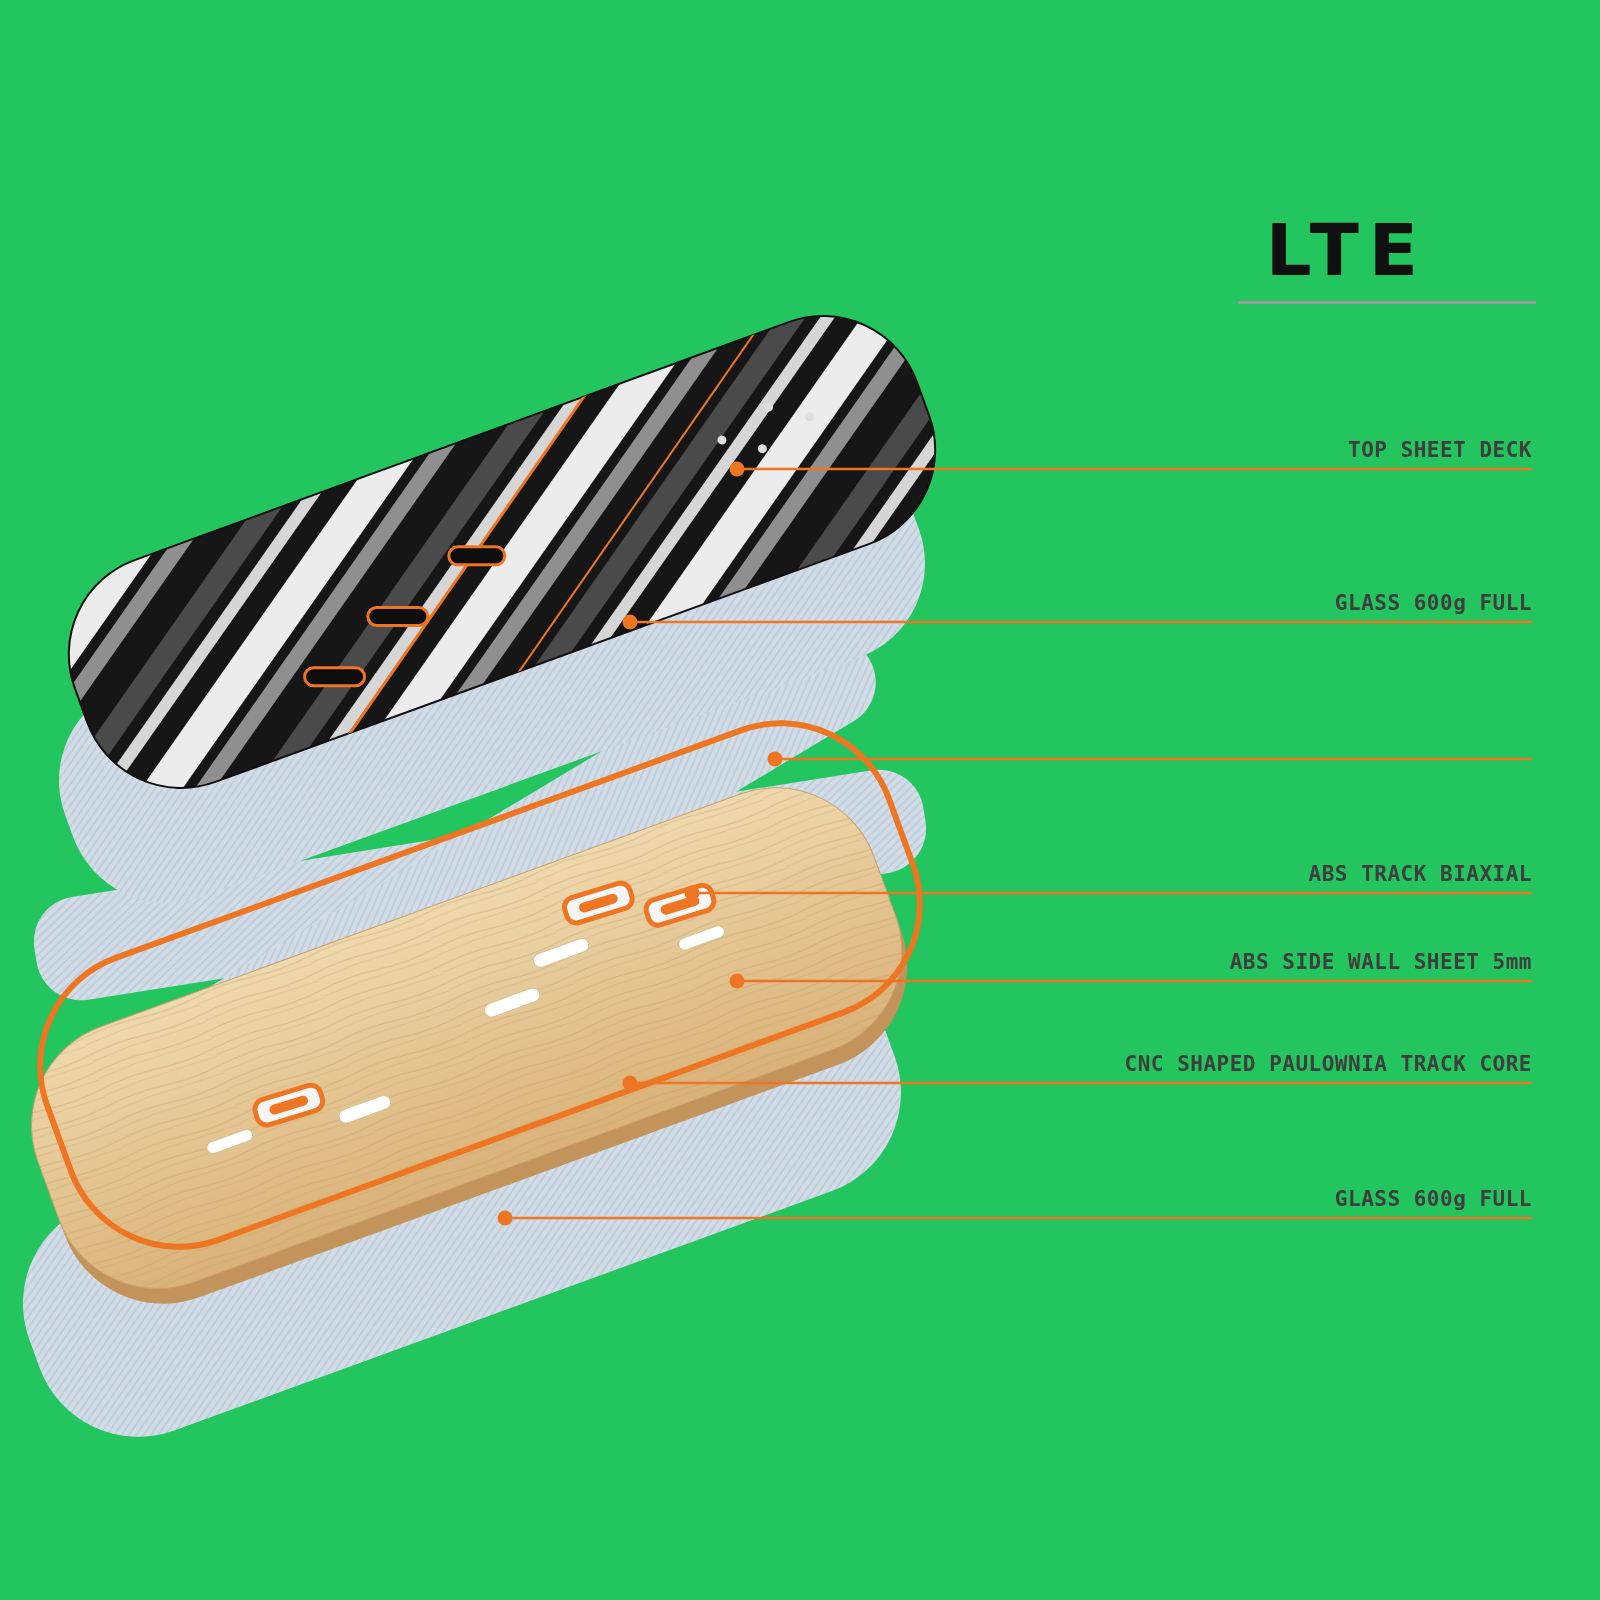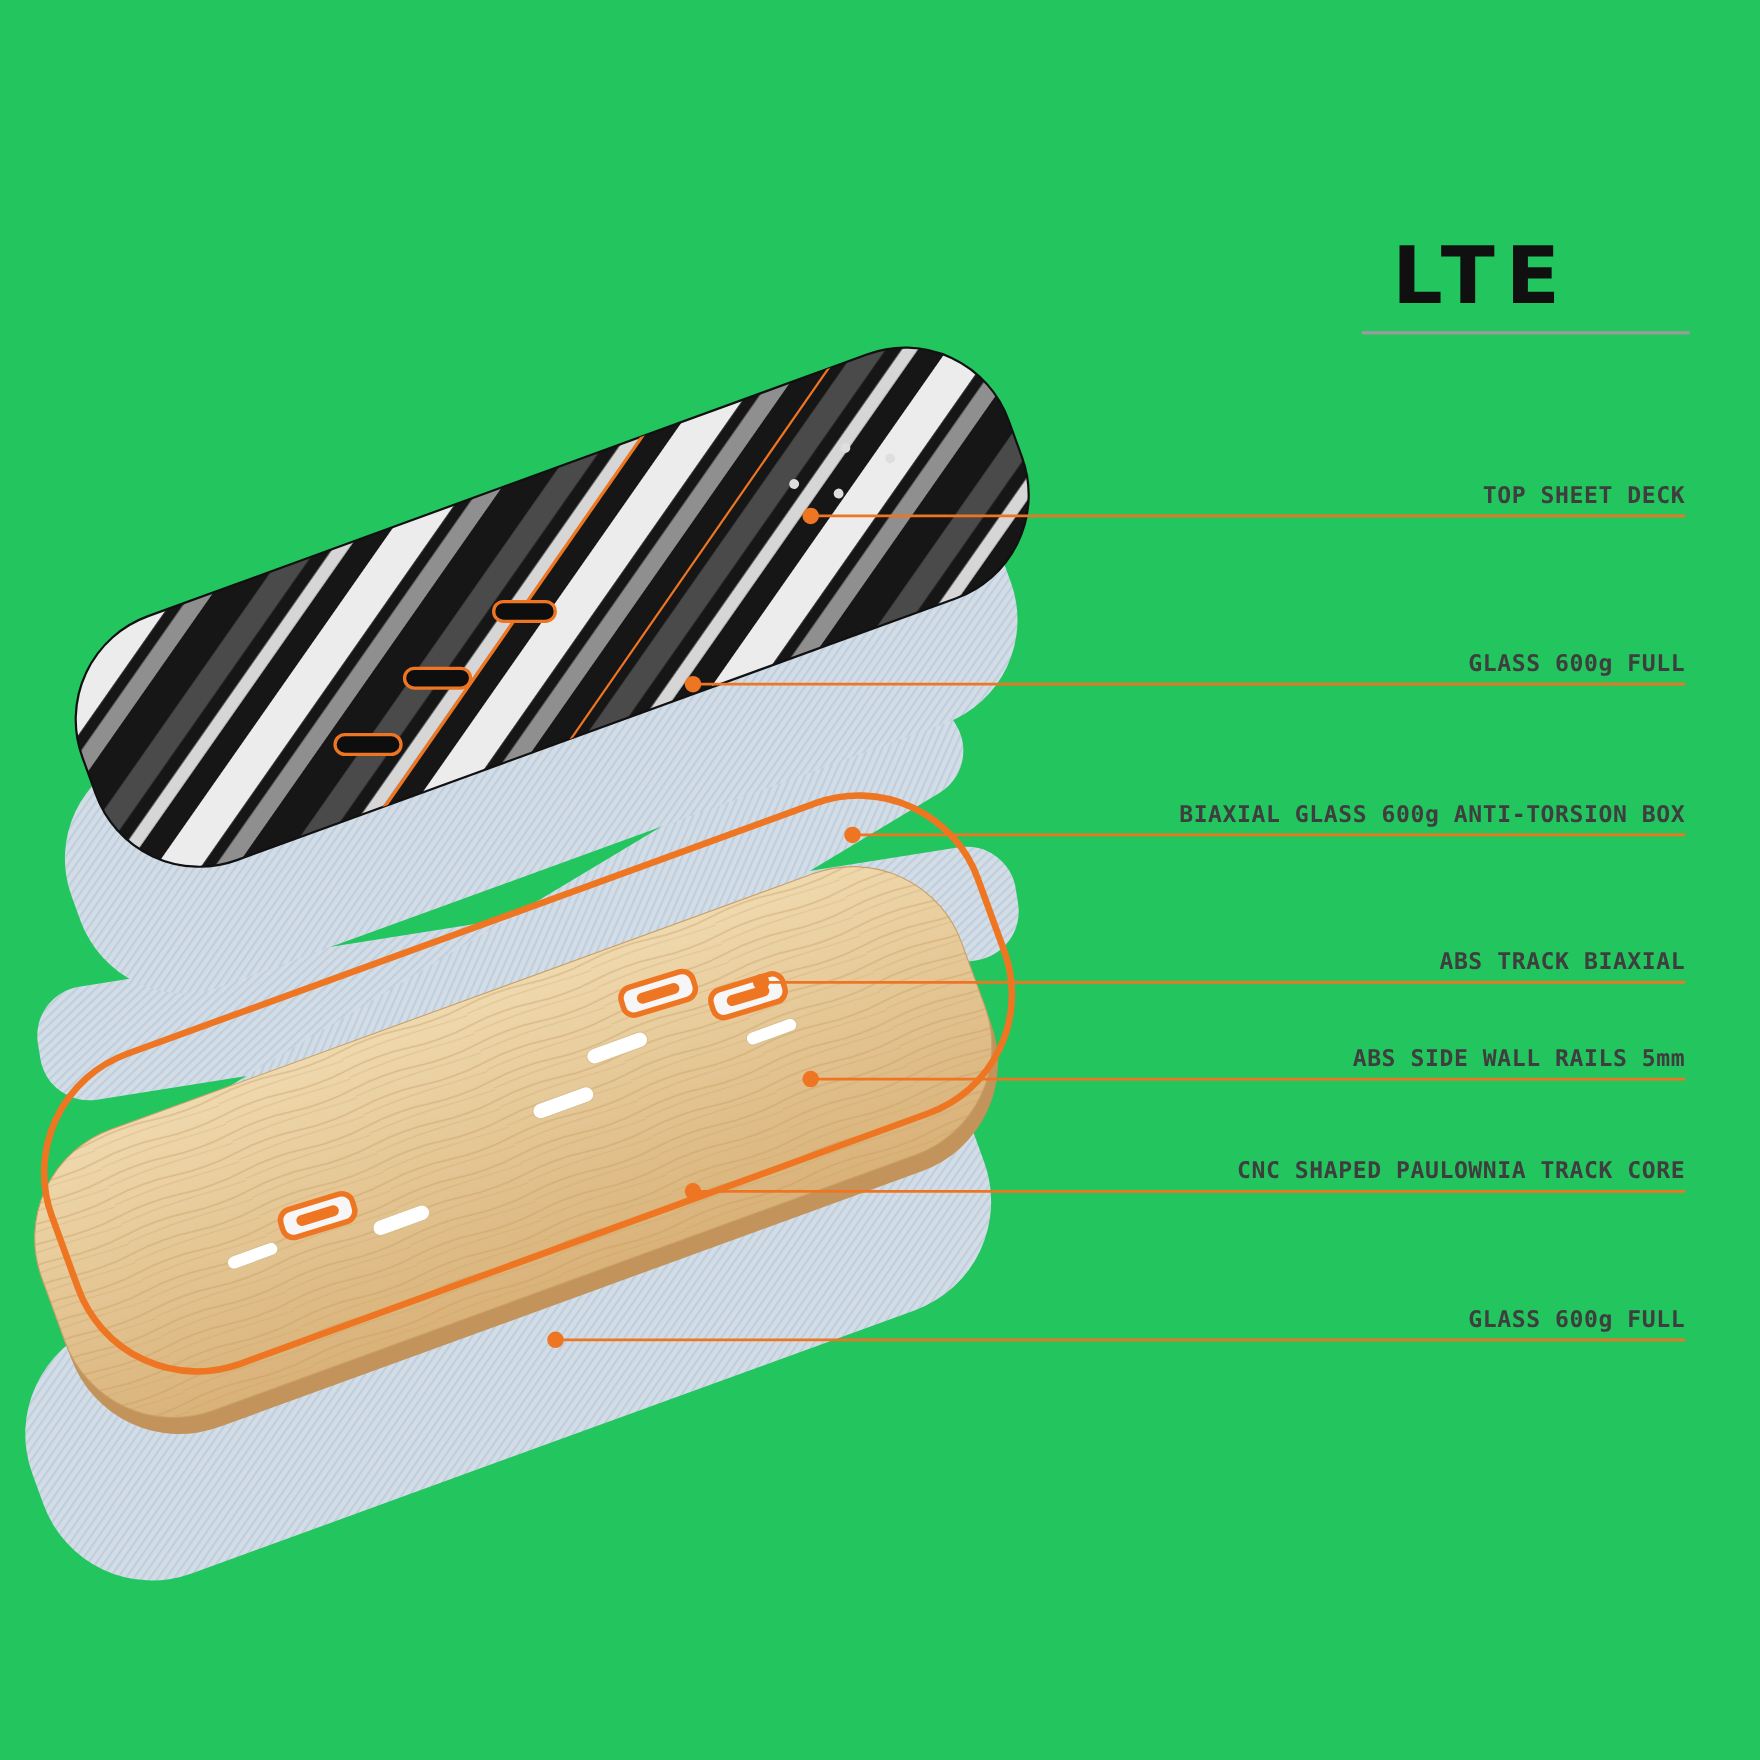--- a/index.html
+++ b/index.html
@@ -140,19 +140,18 @@
       <circle cx="630" cy="1083" r="7.5"></circle>
       <circle cx="505" cy="1218" r="7.5"></circle>
     </g>
   </svg>
 
   <div id="page-title">LTE</div>
   <div id="title-underline"></div>
 
   <div class="callout" style="top:438px">TOP SHEET DECK</div>
   <div class="callout" style="top:591px">GLASS 600g FULL</div>
-  <div class="callout" style="top:728px">BIAXIAL GLASS 600g ANTI-TORSION BOX</div>
   <div class="callout" style="top:862px">ABS TRACK BIAXIAL</div>
-  <div class="callout" style="top:950px">ABS SIDE WALL RAILS 5mm</div>
+  <div class="callout" style="top:950px">ABS SIDE WALL SHEET 5mm</div>
   <div class="callout" style="top:1052px">CNC SHAPED PAULOWNIA TRACK CORE</div>
   <div class="callout" style="top:1187px">GLASS 600g FULL</div>
 
 </div>
 
 </body></html>

